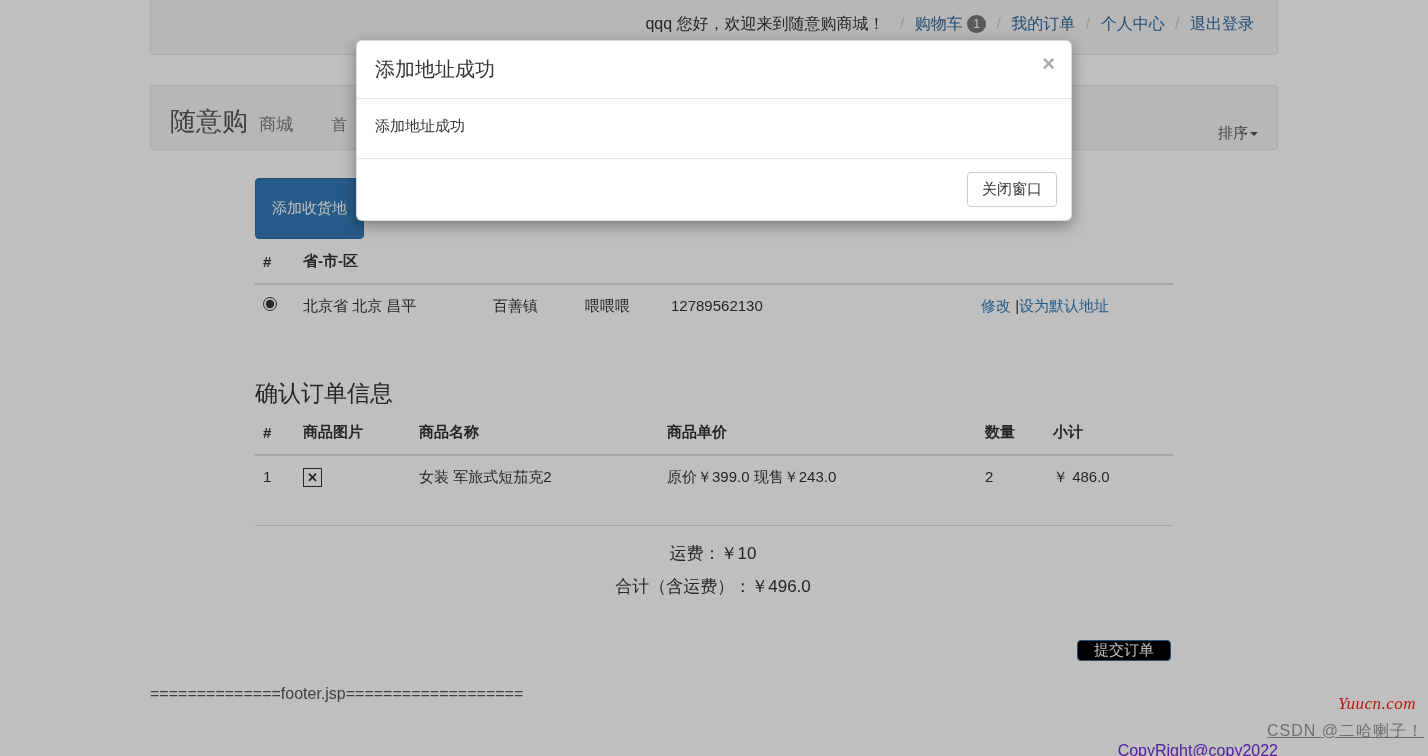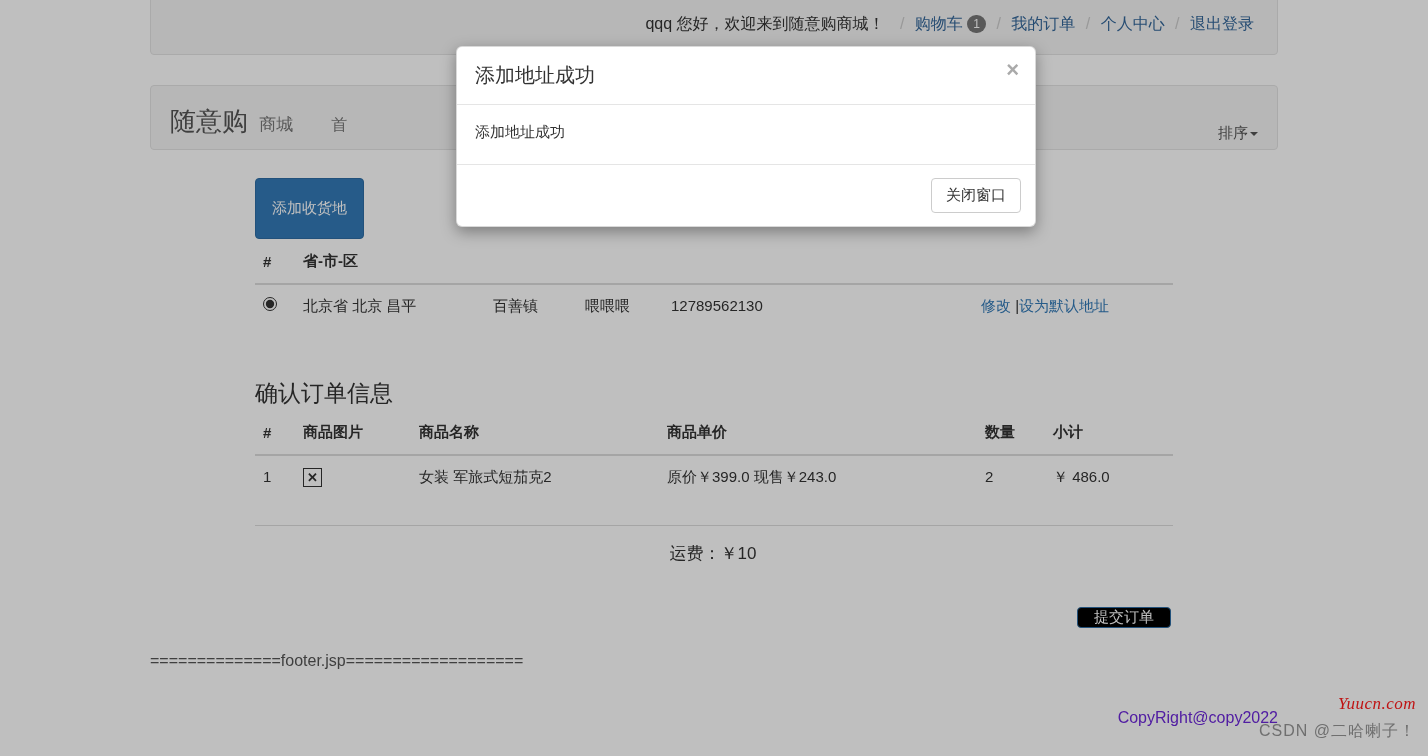--- a/index.html
+++ b/index.html
@@ -158,29 +158,28 @@
     text-align: right;
     margin-top: 39px;
     font-size: 16px;
     color: #6d28d9;
   }
 
   
   .modal {
     position: absolute;
     left: 50%;
-    top: 46px;
+    top: 40px;
     transform: translateX(-50%);
-    width: 580px;
+    width: 716px;
     background: #fff;
     border: 1px solid rgba(0,0,0,0.15);
     border-radius: 6px;
     box-shadow: 0 5px 15px rgba(0,0,0,0.35);
     z-index: 1001;
-    margin-left: 32px;
   }
   .modal-header {
     padding: 15px 18px;
     border-bottom: 1px solid #e5e5e5;
     position: relative;
   }
   .modal-title { font-size: 20px; font-weight: 500; color: #333; }
   .modal-close {
     position: absolute;
     right: 16px;
@@ -213,25 +212,26 @@
     right: 12px;
     bottom: 42px;
     color: #ff1a1a;
     font-family: Georgia, serif;
     font-style: italic;
     font-size: 17px;
     letter-spacing: 0.5px;
   }
   .wm2 {
     position: absolute;
-    right: 12px;
+    right: 4px;
     bottom: 14px;
     color: rgba(130,130,130,0.85);
     font-size: 16px;
     letter-spacing: 1px;
+    text-decoration: underline;
   }
 </style>
 </head>
 <body>
 
 <div class="page">
   <div class="well">
     <div class="top-bar">
       <span>qqq 您好，欢迎来到随意购商城！</span>
       &nbsp;&nbsp;<span class="sep">/</span>
@@ -308,20 +308,21 @@
           <td><span class="img-box">✕</span></td>
           <td>女装 军旅式短茄克2</td>
           <td>原价￥399.0   现售￥243.0</td>
           <td>2</td>
           <td>￥ 486.0</td>
         </tr>
       </tbody>
     </table>
 
     <div class="ship-row">运费：￥10</div>
+    <div class="total-row">合计（含运费）：￥496.0</div>
     <div class="submit-row">
       <button class="btn-submit">提交订单</button>
     </div>
   </div>
 
   <div class="footer-marker">==============footer.jsp===================</div>
   <div class="copyright">CopyRight@copy2022</div>
 </div>
 
 <div class="modal-overlay"></div>

